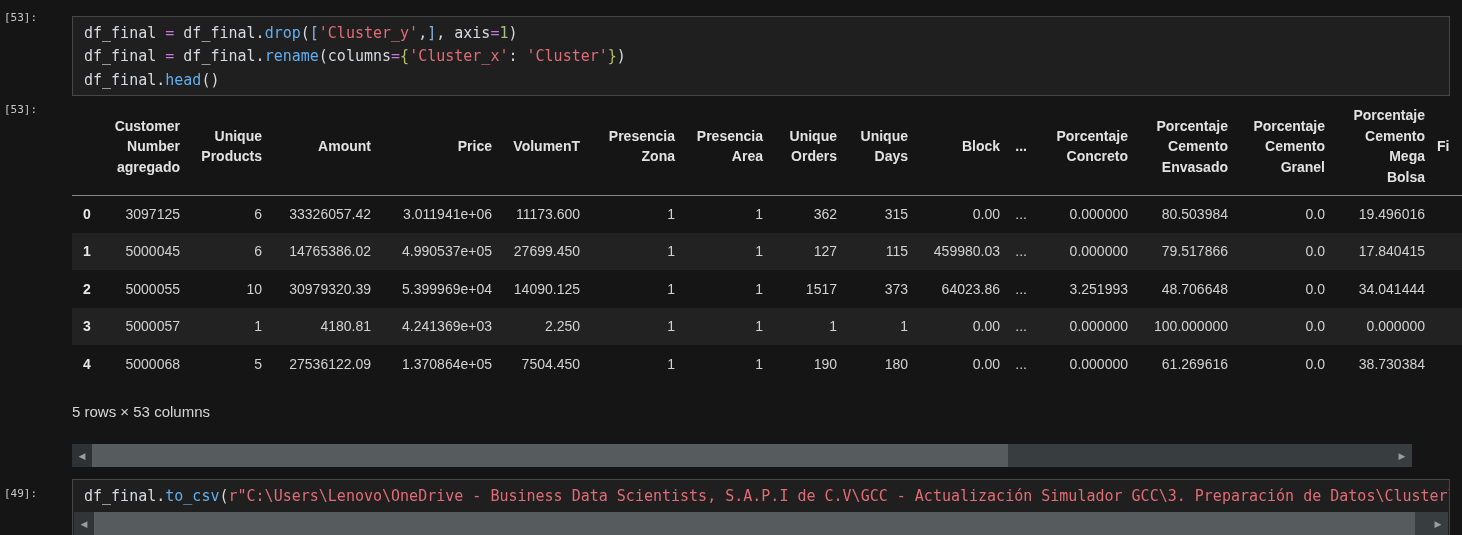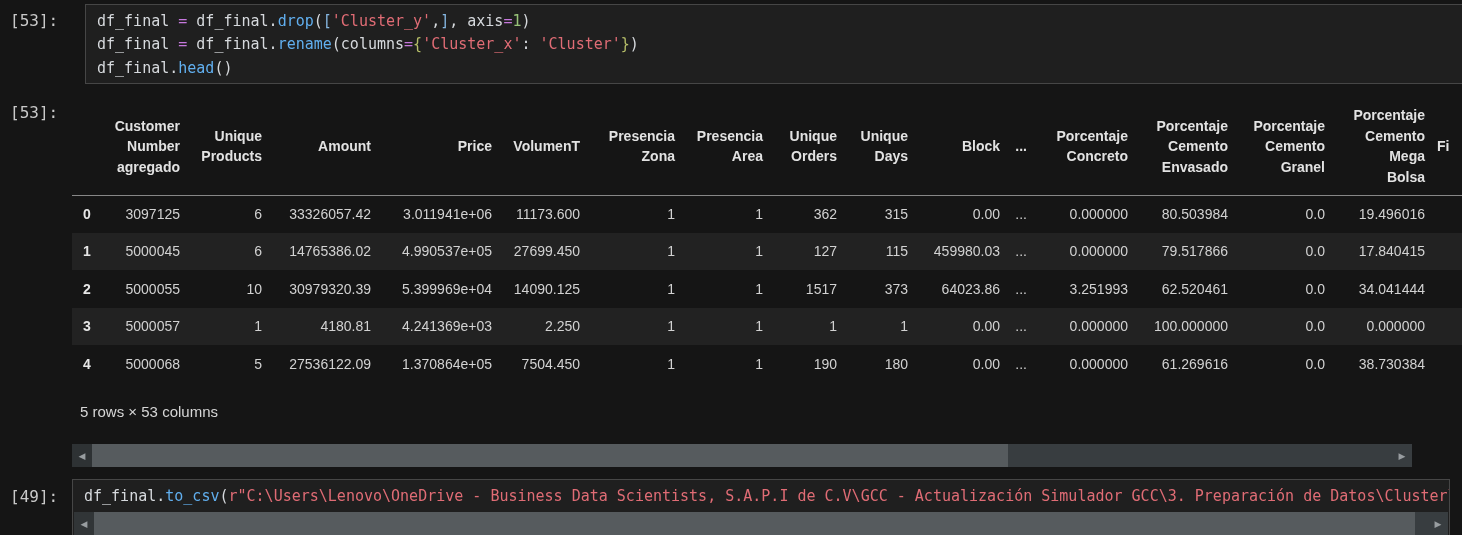--- a/index.html
+++ b/index.html
@@ -5,34 +5,34 @@
   * { margin:0; padding:0; box-sizing:border-box; }
   html,body { width:1462px; height:535px; }
   body {
     position:relative;
     background:#151515;
     overflow:hidden;
     font-family:"Liberation Sans", sans-serif;
   }
   .exec-label {
     position:absolute;
-    left:10px;
+    left:4px;
     font-family:"DejaVu Sans Mono", monospace;
-    font-size:16px;
+    font-size:11px;
     color:#c9c9c9;
   }
   .code-cell {
     position:absolute;
     left:72px;
     width:1378px;
     background:#1f1f1f;
     border:1px solid #464646;
     overflow:hidden;
   }
-  #cell-53 { top:4px; height:80px;margin-left:13px; }
+  #cell-53 { top:16px; height:80px; }
   #cell-55 { top:479px; height:70px; }
   .code-area {
     padding:5px 11px;
     font-family:"DejaVu Sans Mono", monospace;
     font-size:15px;
     line-height:23.3px;
     white-space:pre;
   }
   .code-line { white-space:pre; }
 
@@ -72,21 +72,21 @@
     text-align:left;
     padding-left:11px;
     font-weight:bold;
     color:#e6e6e6;
   }
   table.dataframe tbody tr:nth-child(even) { background:rgba(255,255,255,0.06); }
   table.dataframe .clip-col { text-align:left; padding-left:12px; }
 
   .df-summary {
     position:absolute;
-    left:80px; top:403px;
+    left:72px; top:403px;
     font-size:15px;
     color:#d6d6d6;
   }
 
   
   .h-scrollbar {
     position:absolute;
     height:23px;
     display:flex;
     align-items:stretch;
@@ -223,21 +223,21 @@
           <td>30979320.39</td>
           <td>5.399969e+04</td>
           <td>14090.125</td>
           <td>1</td>
           <td>1</td>
           <td>1517</td>
           <td>373</td>
           <td>64023.86</td>
           <td>...</td>
           <td>3.251993</td>
-          <td>62.520461</td>
+          <td>48.706648</td>
           <td>0.0</td>
           <td>34.041444</td>
           <td></td>
         </tr>
         <tr>
           <th>3</th>
           <td>5000057</td>
           <td>1</td>
           <td>4180.81</td>
           <td>4.241369e+03</td>

